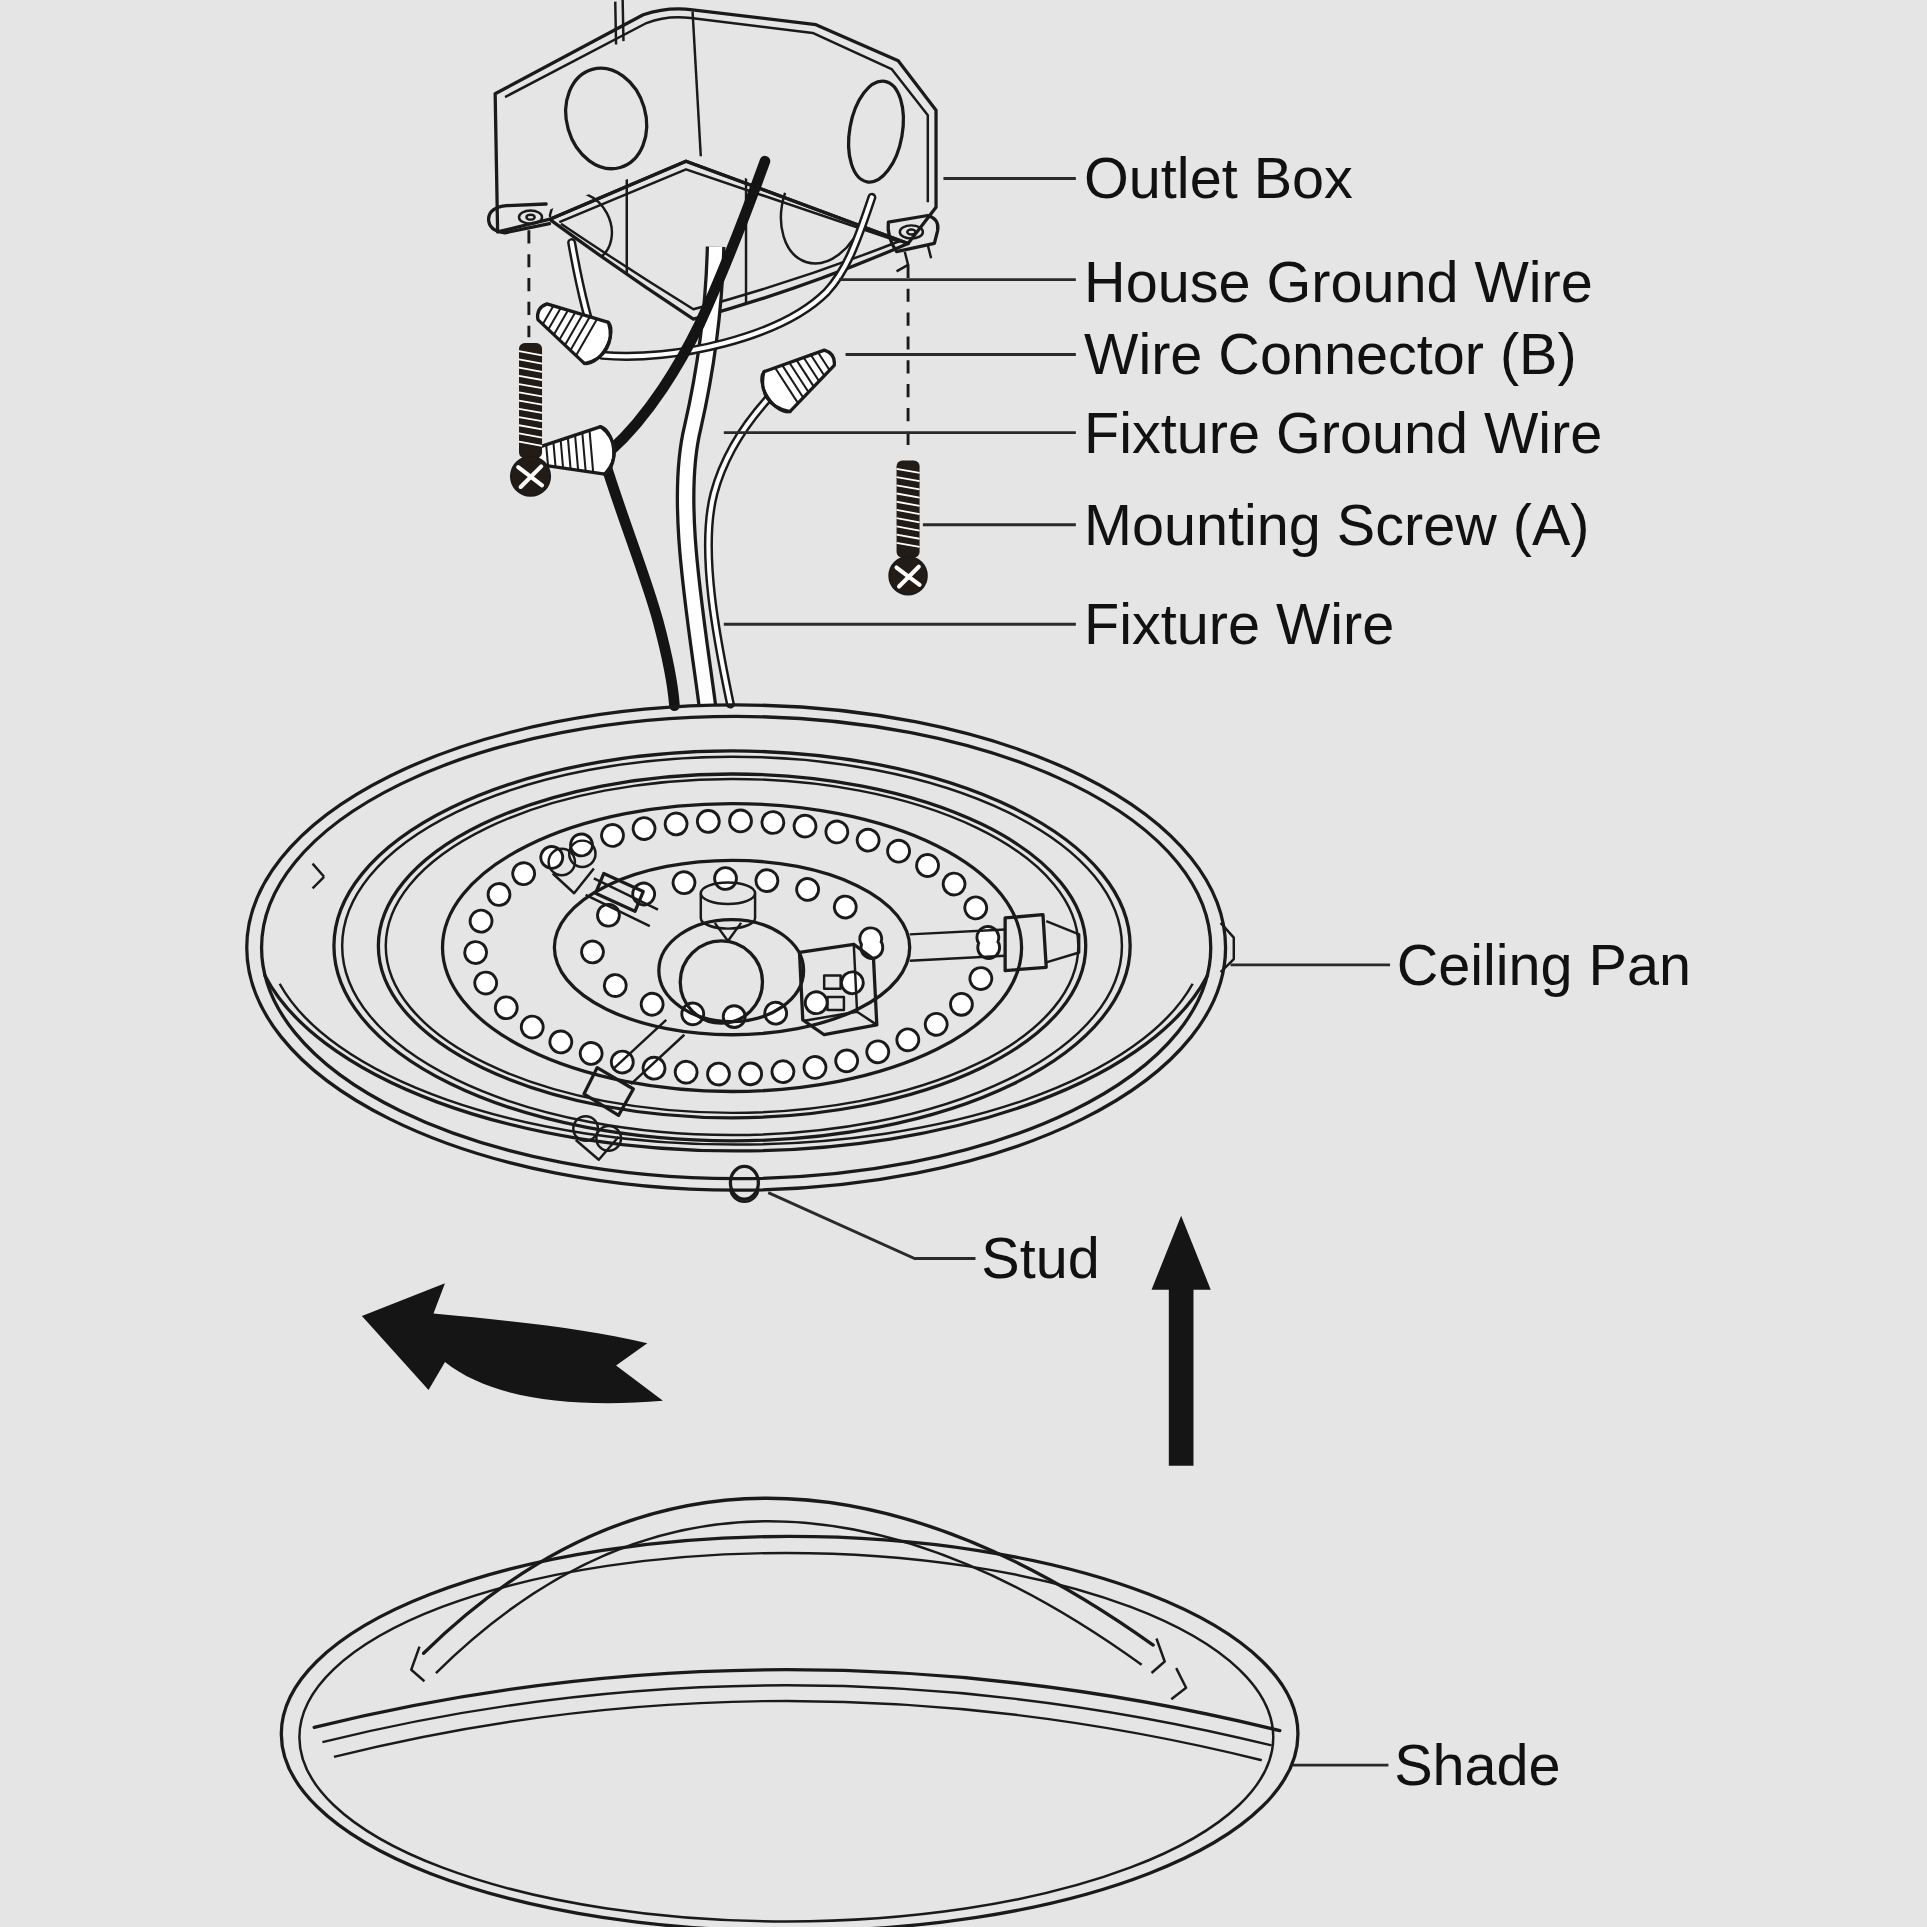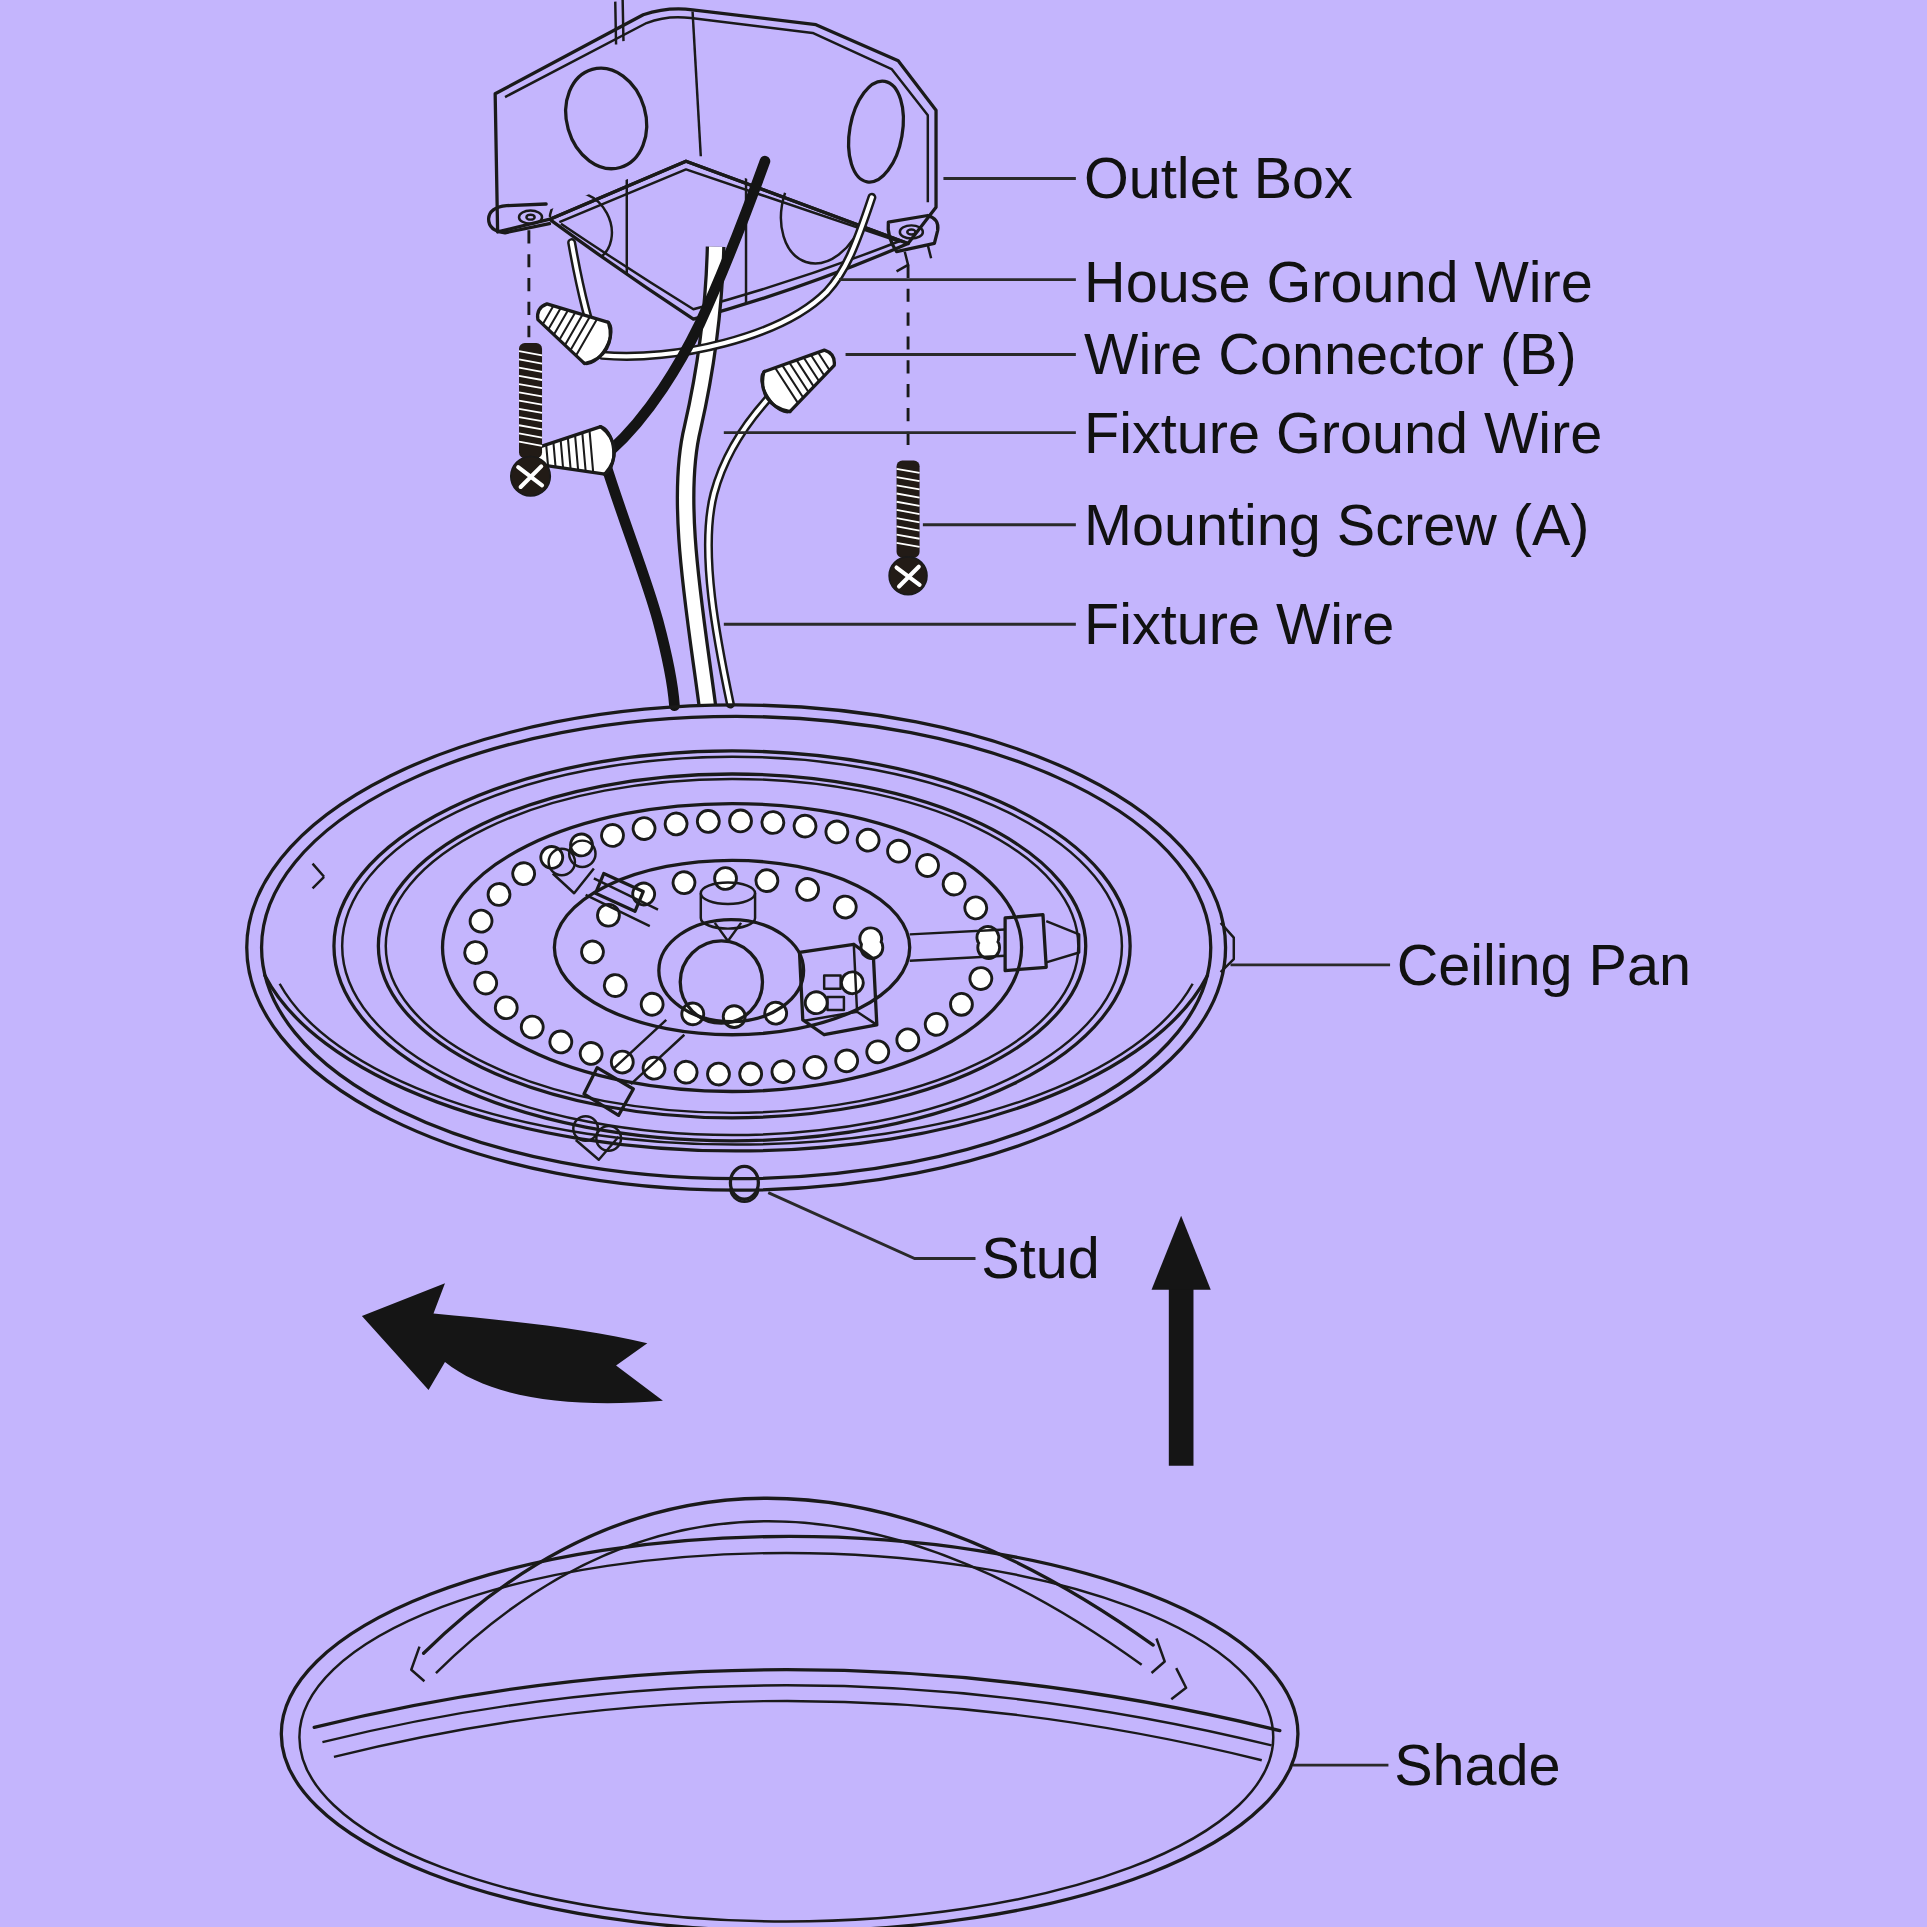--- a/index.html
+++ b/index.html
@@ -1,16 +1,16 @@
 <!DOCTYPE html>
 <html style="font-size:13px"><head>
 <meta charset="utf-8">
 <style>
   html,body{margin:0;padding:0;background:#ffffff;}
-  .stage{position:relative;width:1928px;height:1928px;background:#c4b5fd;overflow:hidden;
+  .stage{position:relative;width:1928px;height:1928px;background:#e5e5e5;overflow:hidden;
          font-family:"Liberation Sans", sans-serif;text-decoration:underline;}
   svg{position:absolute;inset:0;}
   .ln{stroke:#1a1a1a;fill:none;stroke-width:4;stroke-linejoin:round;stroke-linecap:round;}
   .thin{stroke:#1a1a1a;fill:none;stroke-width:3;stroke-linejoin:round;}
   .lbl{fill:#111111;font-family:"Liberation Sans", sans-serif;font-size:70px;}
   .leader{stroke:#2a2a2a;stroke-width:3.5;fill:none;}
   .dash{stroke:#1a1a1a;stroke-width:3.5;fill:none;stroke-dasharray:16 13;}
   .wire-outline{stroke:#1a1a1a;fill:none;stroke-width:11;stroke-linecap:round;}
   .wire-core{stroke:#ffffff;fill:none;stroke-width:5;stroke-linecap:round;}
   .pair-outline{stroke:#1a1a1a;fill:none;stroke-width:24;stroke-linecap:butt;}

